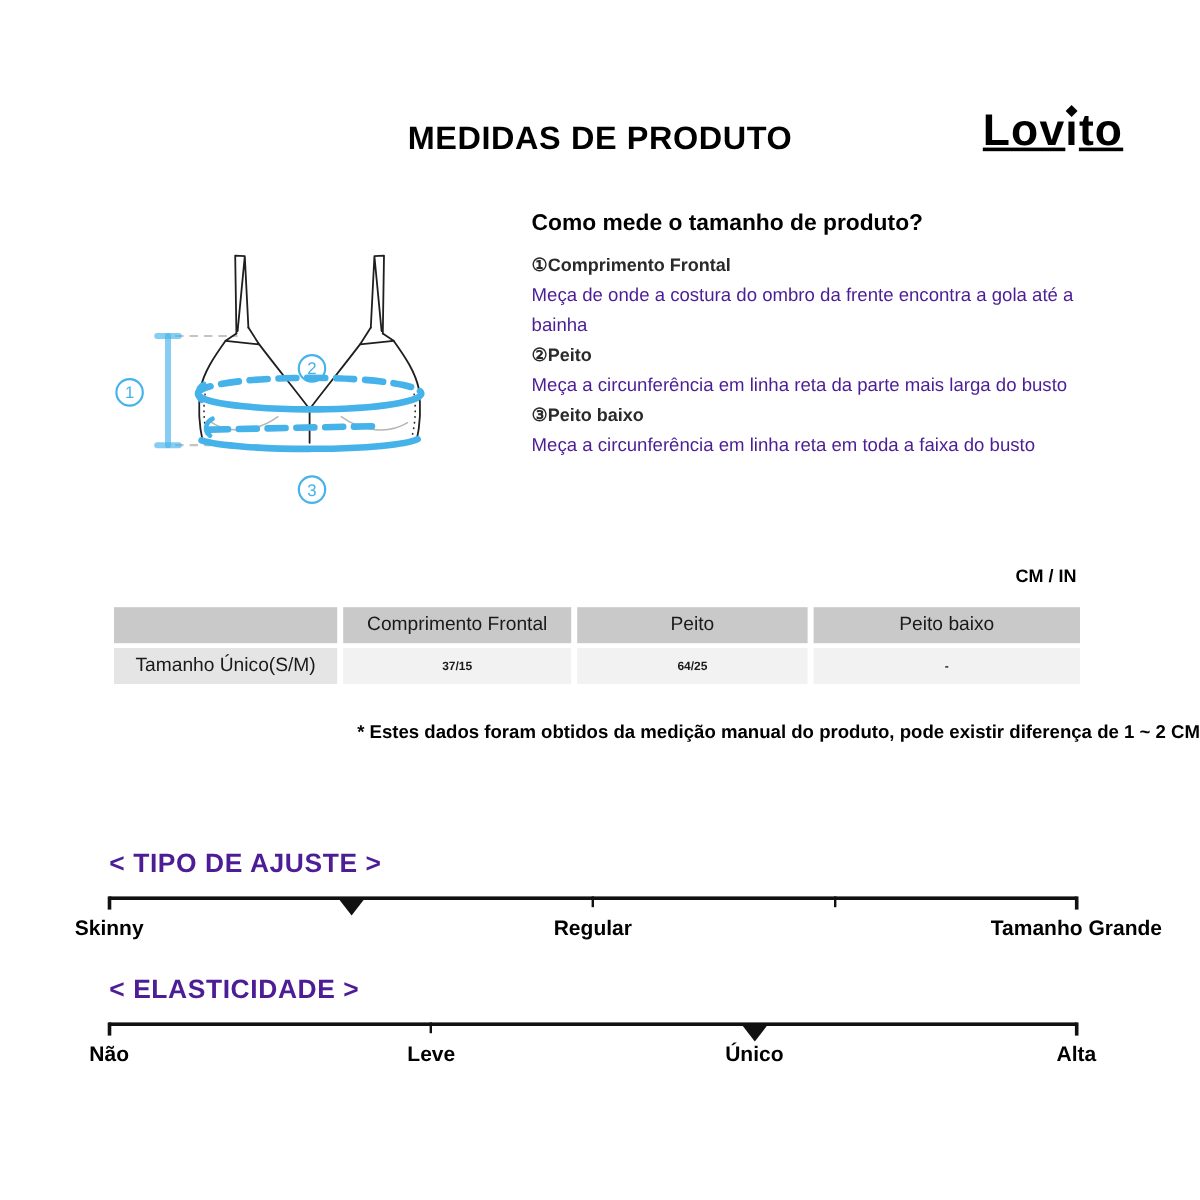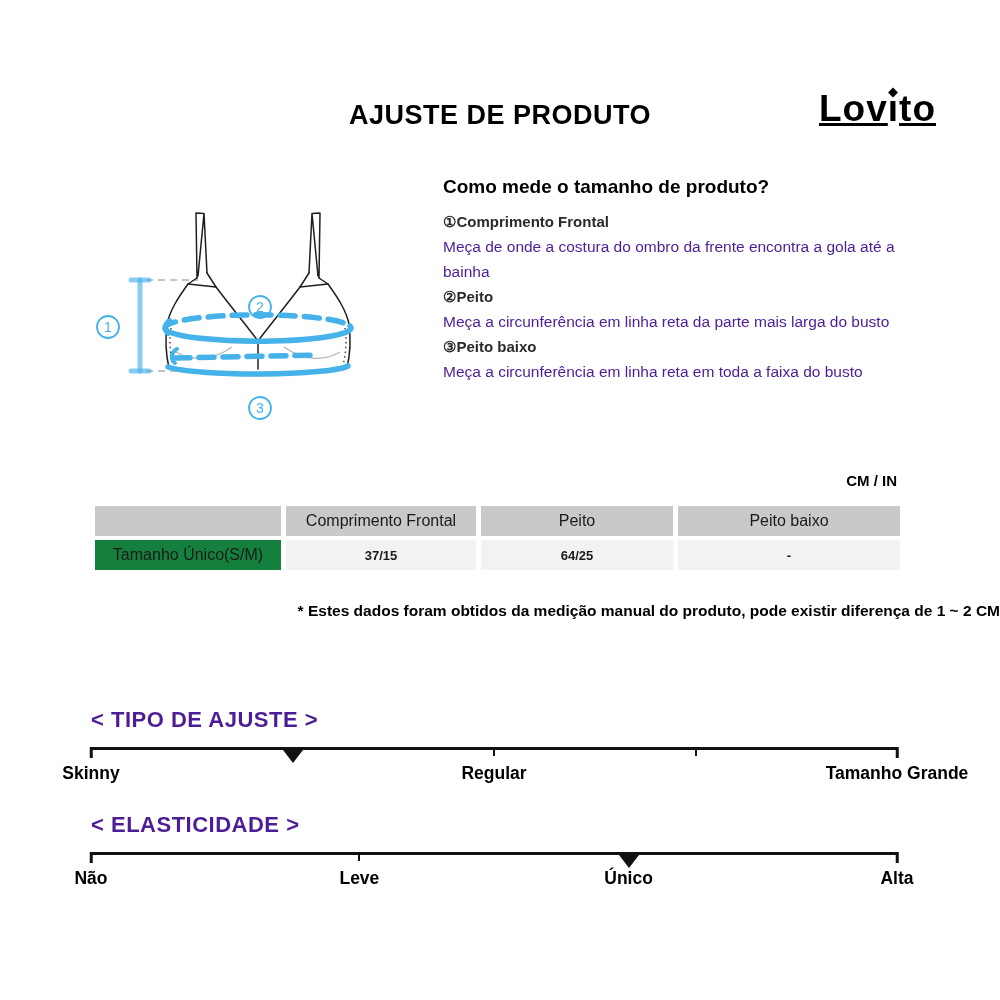--- a/index.html
+++ b/index.html
@@ -35,22 +35,22 @@
     display:grid;grid-template-columns:186px 190px 192px 222px;gap:4px 5px;
   }
   .size-table .th{
     background:#c9c9c9;height:30px;display:flex;align-items:center;justify-content:center;
     font-size:16px;color:#1a1a1a;
   }
   .size-table .td{
     background:#f2f2f2;height:30px;display:flex;align-items:center;justify-content:center;
     font-size:16px;color:#1a1a1a;
   }
-  .size-table .td-size{background:#15803d;}
-  .size-table .val{font-weight:700;font-size:13px;}
+  .size-table .td-size{background:#e5e5e5;}
+  .size-table .val{font-weight:700;font-size:10px;}
   
   .disclaimer{
     position:absolute;top:602px;left:0;width:1000px;text-align:right;
     font-size:15.5px;font-weight:700;color:#000;
   }
   
   .slider{position:absolute;left:91px;width:806px;}
   .slider-title{
     position:relative;width:100%;text-align:left;font-size:22px;font-weight:700;
     letter-spacing:.5px;color:#4c1d95;white-space:nowrap;height:26px;
@@ -66,21 +66,21 @@
   .slider-label{
     position:absolute;transform:translateX(-50%);font-size:17.5px;font-weight:700;
     color:#000;white-space:nowrap;
   }
 </style>
 </head>
 <body>
 
 <div class="page">
 
-  <div class="page-title">AJUSTE DE PRODUTO</div>
+  <div class="page-title">MEDIDAS DE PRODUTO</div>
   <div class="brand-logo">Lov<span class="logo-i">ı<span class="logo-diamond"></span></span>to</div>
 
   <svg class="diagram" width="340" height="240" viewBox="0 0 340 240">
 
     <g stroke="#c4c4c4" stroke-width="1.8" stroke-dasharray="7 5">
       <path d="M66,90 H118"></path>
       <path d="M66,181 H96"></path>
     </g>
 
     <g fill="none" stroke="#1f1f1f" stroke-width="1.5" stroke-linejoin="round" stroke-linecap="round">

